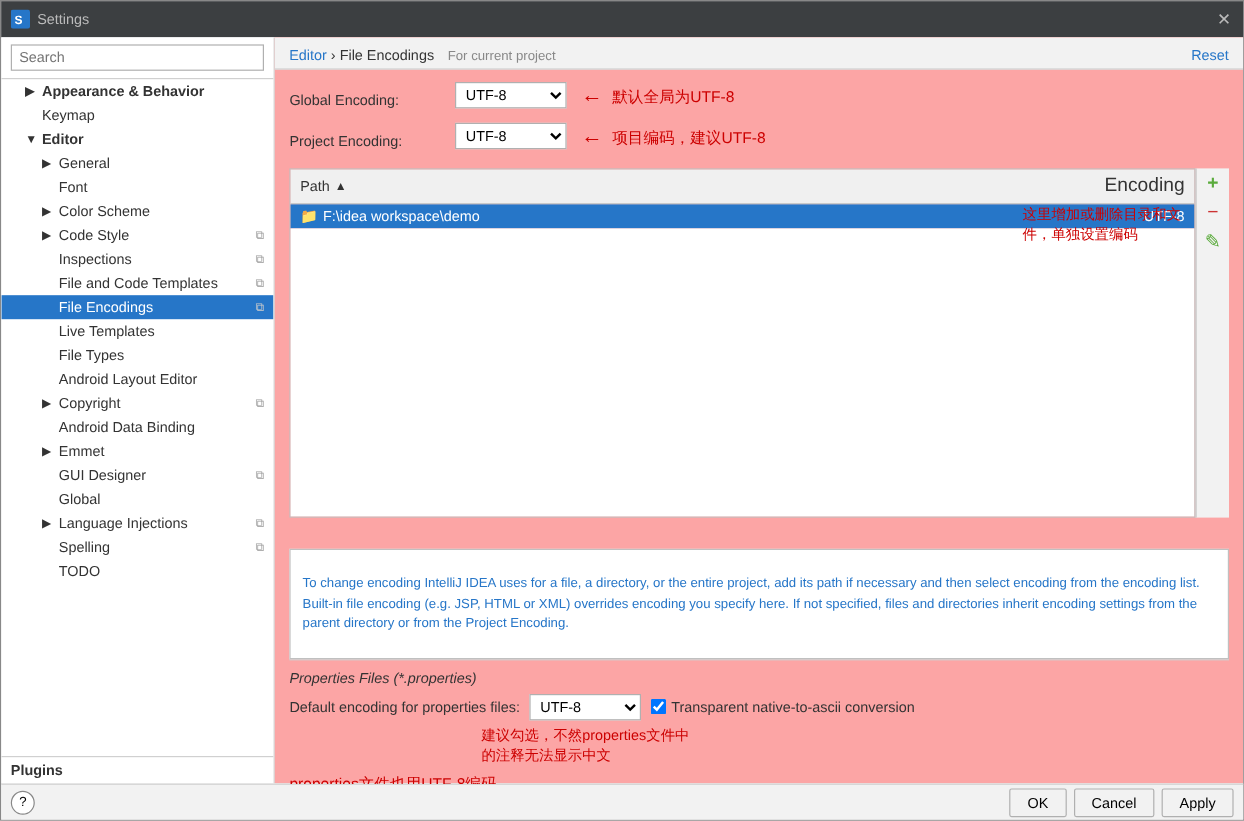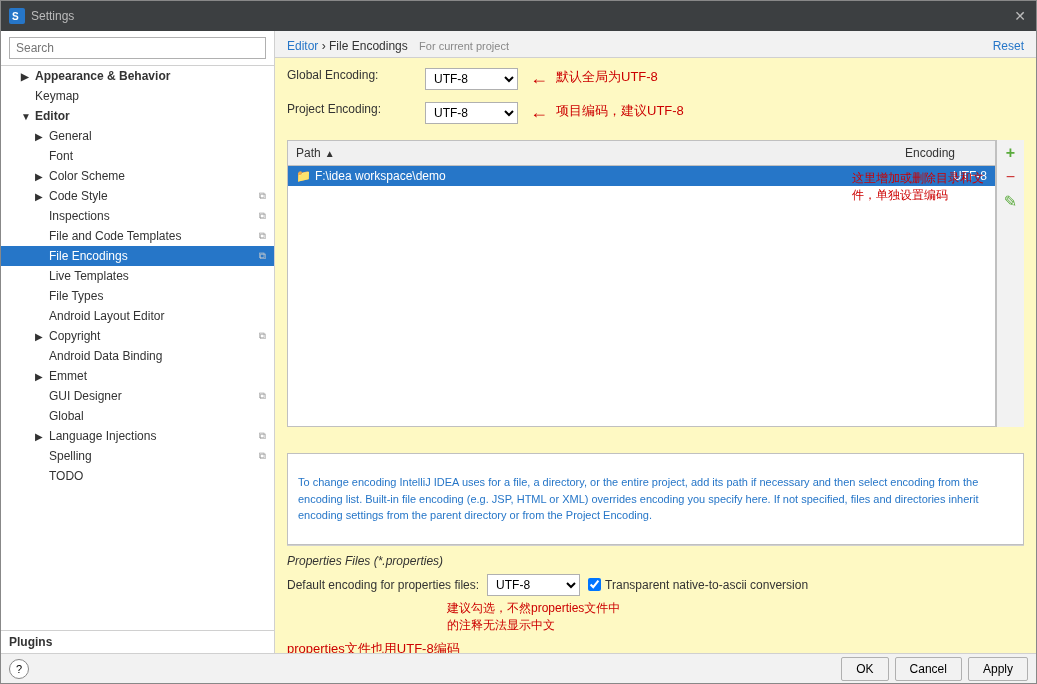--- a/index.html
+++ b/index.html
@@ -4,51 +4,51 @@
   <style>
     * { box-sizing: border-box; margin: 0; padding: 0; }
     body { font-family: 'Segoe UI', Arial, sans-serif; font-size: 12px; background: #ccc; display: flex; justify-content: center; align-items: center; min-height: 100vh; }
     .window { width: 1037px; height: 684px; background: #f2f2f2; border: 1px solid #888; box-shadow: 2px 2px 10px rgba(0,0,0,0.3); display: flex; flex-direction: column; }
     .title-bar { background: #3c3f41; color: #bbb; display: flex; align-items: center; padding: 0 8px; height: 30px; flex-shrink: 0; }
     .title-bar-icon { width: 16px; height: 16px; margin-right: 6px; }
     .title-bar-title { flex: 1; font-size: 12px; color: #bbb; }
     .title-bar-controls { display: flex; gap: 4px; }
     .title-bar-btn { width: 16px; height: 16px; background: none; border: none; color: #bbb; cursor: pointer; font-size: 14px; display: flex; align-items: center; justify-content: center; }
     .content { display: flex; flex: 1; overflow: hidden; }
-    .sidebar { width: 274px; background: #fff; border-right: 1px solid #d0d0d0; overflow-y: auto; flex-shrink: 0; display: flex; flex-direction: column; }
+    .sidebar { width: 228px; background: #fff; border-right: 1px solid #d0d0d0; overflow-y: auto; flex-shrink: 0; display: flex; flex-direction: column; }
     .search-box { padding: 6px 8px; border-bottom: 1px solid #d0d0d0; }
     .search-input { width: 100%; padding: 3px 6px; border: 1px solid #b0b0b0; font-size: 12px; outline: none; }
     .nav-tree { flex: 1; overflow-y: auto; }
     .nav-item { display: flex; align-items: center; padding: 3px 8px; cursor: pointer; color: #333; user-select: none; }
     .nav-item.selected { background: #2676c8; color: #fff; }
     .nav-item.indent-1 { padding-left: 20px; }
     .nav-item.indent-2 { padding-left: 34px; }
     .nav-item.bold { font-weight: bold; }
     .nav-item .arrow { margin-right: 4px; font-size: 10px; display: inline-block; width: 10px; }
     .nav-item .icon-copy { margin-left: auto; font-size: 10px; color: #999; }
     .nav-item.selected .icon-copy { color: #ccc; }
     .plugins-header { padding: 4px 8px; font-weight: bold; color: #333; border-top: 1px solid #d0d0d0; margin-top: 4px; }
     .bottom-bar { height: 30px; background: #f2f2f2; border-top: 1px solid #d0d0d0; display: flex; align-items: center; padding: 0 8px; flex-shrink: 0; }
     .help-btn { width: 20px; height: 20px; border-radius: 50%; border: 1px solid #888; background: #fff; font-size: 11px; display: flex; align-items: center; justify-content: center; cursor: pointer; }
     .bottom-actions { margin-left: auto; display: flex; gap: 6px; }
     .btn { padding: 4px 14px; border: 1px solid #b0b0b0; background: #f2f2f2; font-size: 12px; cursor: pointer; border-radius: 2px; }
-    .main-panel { flex: 1; display: flex; flex-direction: column; overflow: hidden; background: #fef9c3; }
+    .main-panel { flex: 1; display: flex; flex-direction: column; overflow: hidden; background: #fca5a5; }
     .main-header { padding: 8px 12px 4px 12px; border-bottom: 1px solid #d0d0d0; background: #f2f2f2; display: flex; align-items: center; justify-content: space-between; }
     .breadcrumb { font-size: 12px; color: #333; }
     .breadcrumb .link { color: #2676c8; cursor: pointer; }
     .breadcrumb .project-label { color: #888; margin-left: 8px; font-size: 11px; }
     .reset-link { color: #2676c8; cursor: pointer; font-size: 12px; }
     .main-body { flex: 1; padding: 10px 12px; overflow-y: auto; display: flex; flex-direction: column; }
-    .encoding-row { display: flex; align-items: flex-start; margin-bottom: 8px; gap: 8px; }
+    .encoding-row { display: flex; align-items: flex-end; margin-bottom: 8px; gap: 8px; }
     .encoding-label { width: 130px; font-size: 12px; color: #333; }
     .encoding-select { padding: 2px 4px; border: 1px solid #b0b0b0; font-size: 12px; background: #fff; cursor: pointer; }
     .table-container { border: 1px solid #c0c0c0; margin-bottom: 0; flex-shrink: 0; position: relative; }
     .table-header { display: flex; background: #f0f0f0; border-bottom: 1px solid #c0c0c0; padding: 3px 0; }
     .table-col-path { flex: 1; padding: 2px 8px; font-size: 12px; color: #333; display: flex; align-items: center; gap: 4px; }
-    .table-col-enc { width: 130px; padding: 2px 8px; font-size: 12px; color: #333; text-align: center; }
+    .table-col-enc { width: 130px; padding: 2px 8px; font-size: 16px; color: #333; text-align: right; }
     .table-row-data { display: flex; align-items: center; background: #2676c8; }
     .table-cell-path { flex: 1; padding: 3px 8px; font-size: 12px; color: #fff; display: flex; align-items: center; gap: 4px; }
     .table-cell-enc { width: 130px; padding: 3px 8px; font-size: 12px; color: #fff; text-align: right; }
     .folder-icon { color: #7ec8e3; font-size: 12px; }
     .table-btn { width: 22px; height: 22px; background: none; border: none; cursor: pointer; font-size: 14px; display: flex; align-items: center; justify-content: center; color: #555; }
     .table-btn.green { color: #5aab3c; }
     .table-btn.red { color: #cc3333; }
     .table-outer { position: relative; }
     .table-content { margin-right: 28px; }
     .properties-section { padding: 8px 0 4px 0; border-top: 1px solid #d0d0d0; margin-top: 0; }

